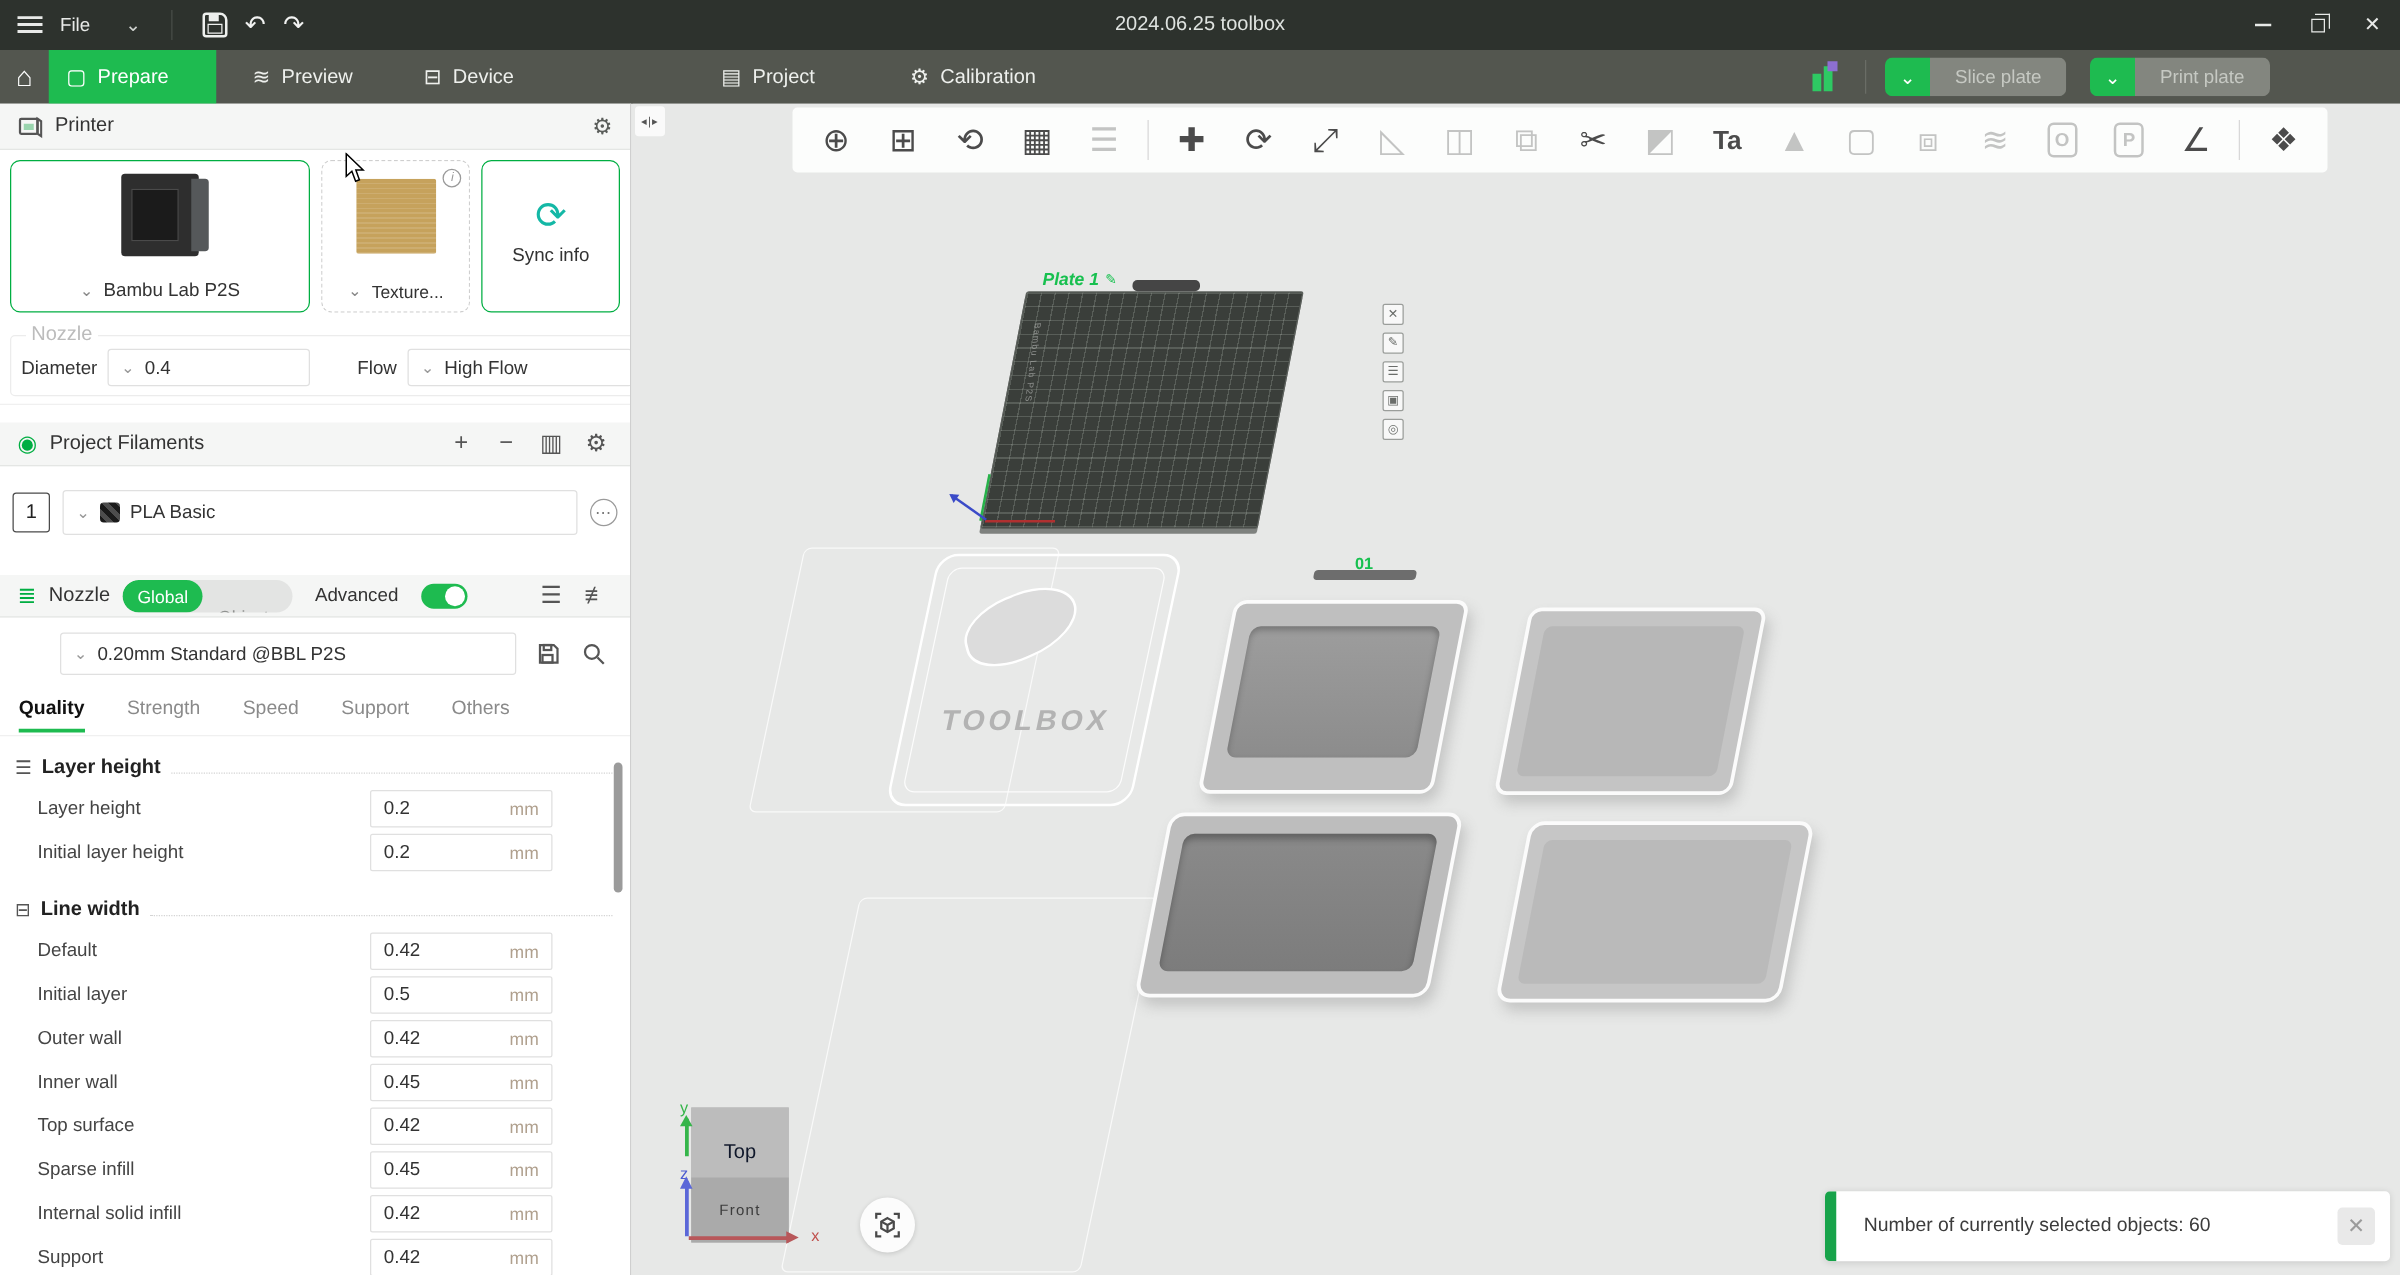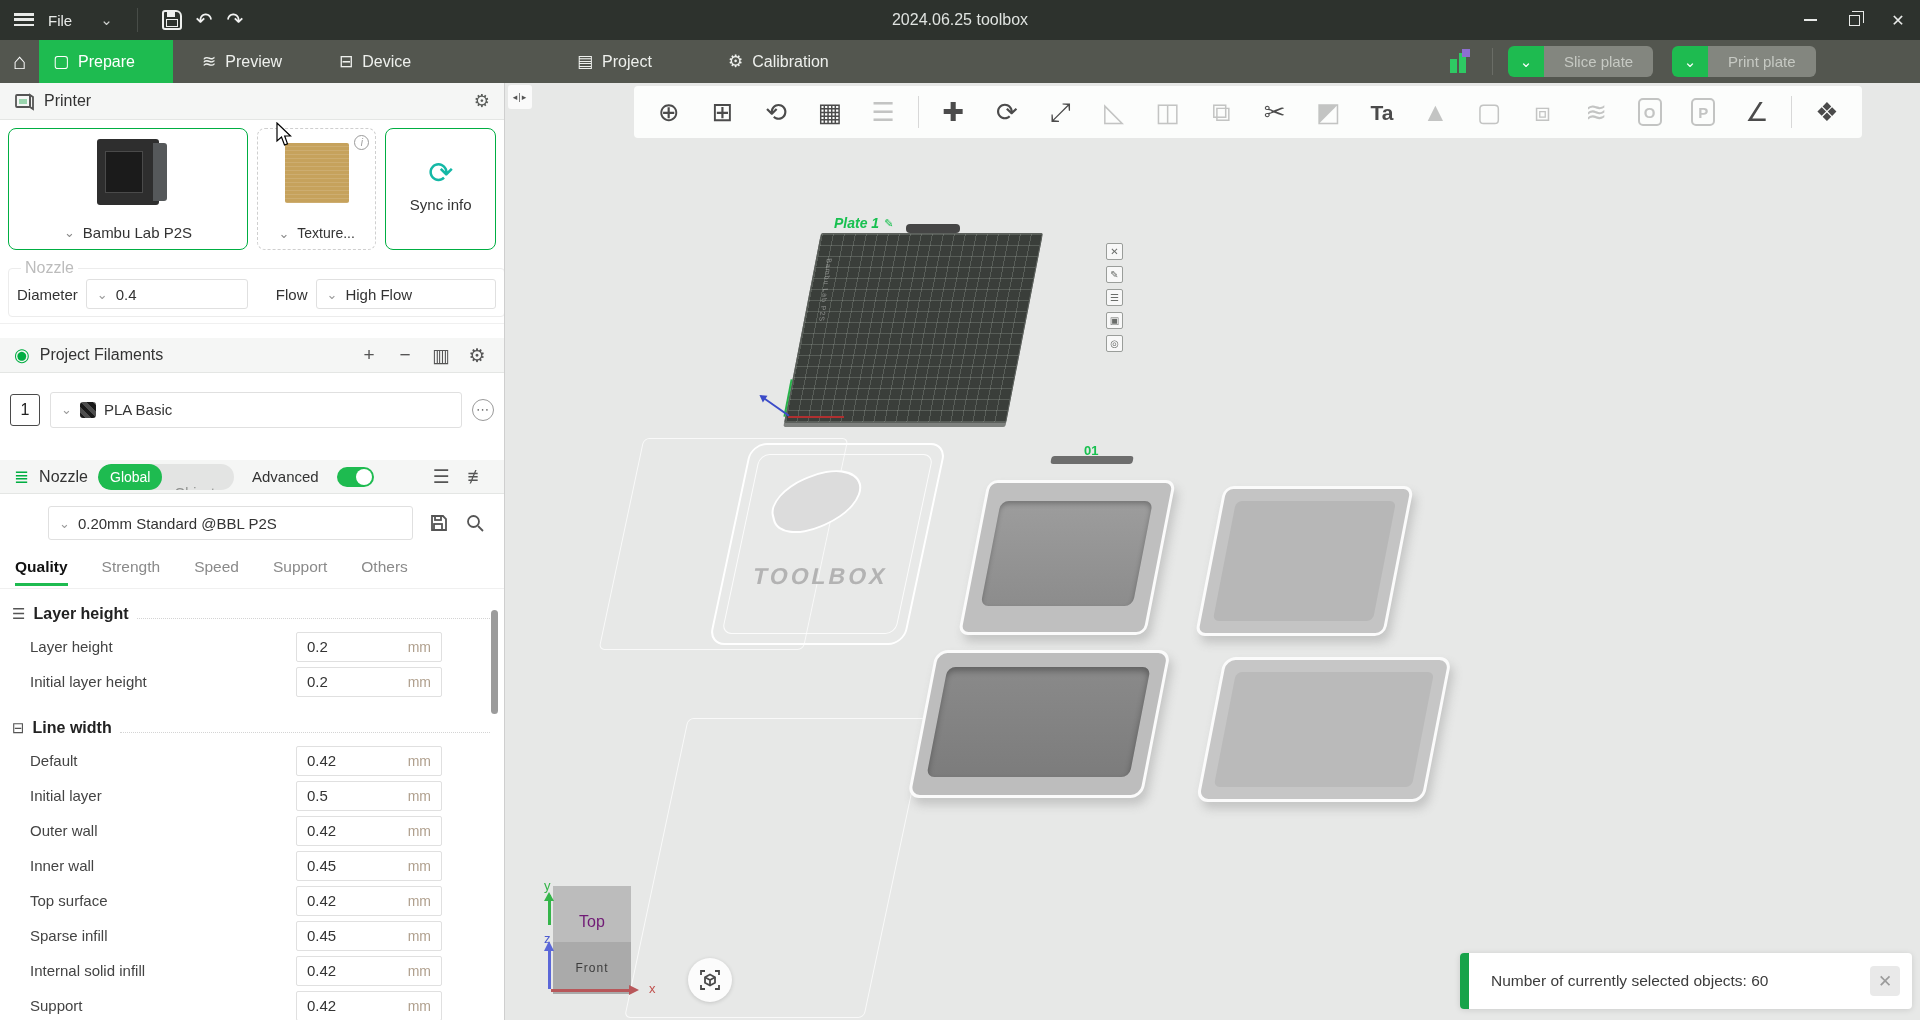--- a/index.html
+++ b/index.html
@@ -182,21 +182,21 @@
   .box-bc { left:430px; top:567px; width:235px; height:148px; background:#bdbdbd; border-radius:12px;
     box-shadow:5px 7px 10px rgba(120,120,120,.3); }
   .box-bc .floor { position:absolute; left:12px; right:14px; top:14px; bottom:18px; border-radius:8px;
     background:linear-gradient(#8a8a8a,#7c7c7c); box-shadow:inset 0 4px 6px rgba(0,0,0,.3); }
   .lid-br { left:718px; top:574px; width:228px; height:145px; background:#c6c6c6; border-radius:12px;
     box-shadow:5px 7px 10px rgba(120,120,120,.3); }
   .lid-br .panel { position:absolute; inset:12px; background:#bababa; border-radius:6px; }
 
   .navcube { position:absolute; left:47px; top:803px; width:78px; height:108px; background:#b5b5b5; }
   .navcube .face-top { position:absolute; left:0; right:0; top:0; height:72px; background:#bcbcbc;
-    display:flex; align-items:center; justify-content:center; font-size:16px; color:#701a75; }
+    display:flex; align-items:center; justify-content:center; font-size:16px; color:#0f172a; }
   .navcube .face-front { position:absolute; left:0; right:0; bottom:0; height:52px; background:#aaaaaa;
     display:flex; align-items:center; justify-content:center; font-size:12px; color:#3c3c3c; letter-spacing:1px; }
   .ax-label { position:absolute; font-size:13px; }
   .ax-y { left:38px; top:795px; color:#35b54a; }
   .ax-z { left:38px; top:848px; color:#4d5bd0; }
   .ax-x { left:143px; top:898px; color:#c0504d; }
   .arrow-g { position:absolute; left:42px; top:812px; width:3px; height:30px; background:#35b54a; }
   .arrow-g::before { content:""; position:absolute; left:-4px; top:-8px; border:5px solid transparent; border-bottom:9px solid #35b54a; }
   .arrow-b { position:absolute; left:42px; top:862px; width:3px; height:44px; background:#5b67d8; }
   .arrow-b::before { content:""; position:absolute; left:-4px; top:-9px; border:5px solid transparent; border-bottom:10px solid #5b67d8; }
@@ -318,21 +318,21 @@
     </div>
 
     <fieldset class="nozzle">
       <legend>Nozzle</legend>
       <div class="noz-row">
         <span class="flabel">Diameter</span>
         <div class="selectbox sb-diam">
           <span class="cv">⌄</span>
           <span>0.4</span>
         </div>
-        <span class="flabel" style="margin-left:20px;">Flow</span>
+        <span class="flabel" style="margin-left:30px;">Flow</span>
         <div class="selectbox" style="width:180px;">
           <span class="cv">⌄</span>
           <span>High Flow</span>
         </div>
       </div>
     </fieldset>
 
     <div class="gap-line"></div>
 
     <div class="ph" style="height:35px;">

